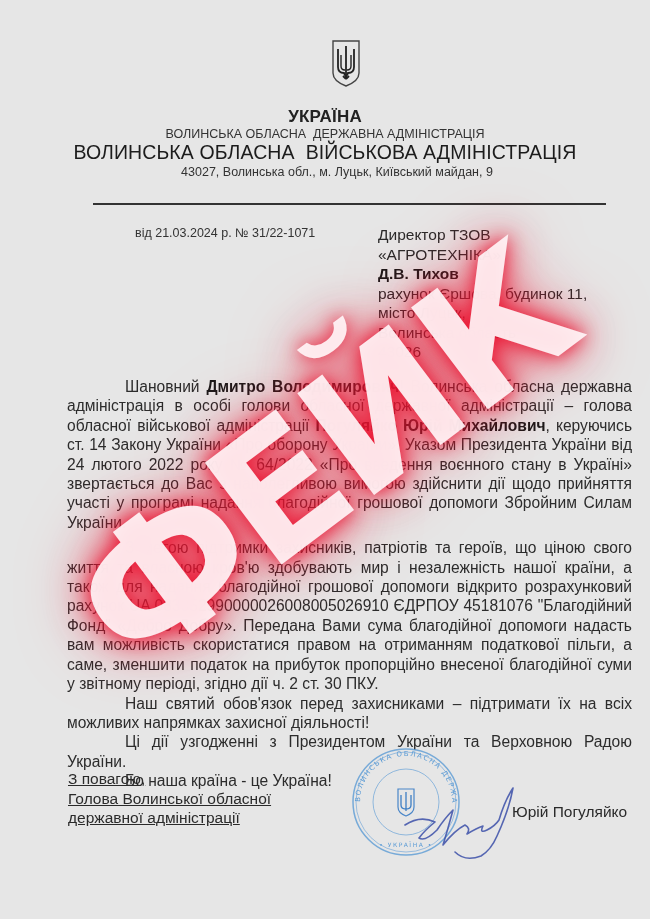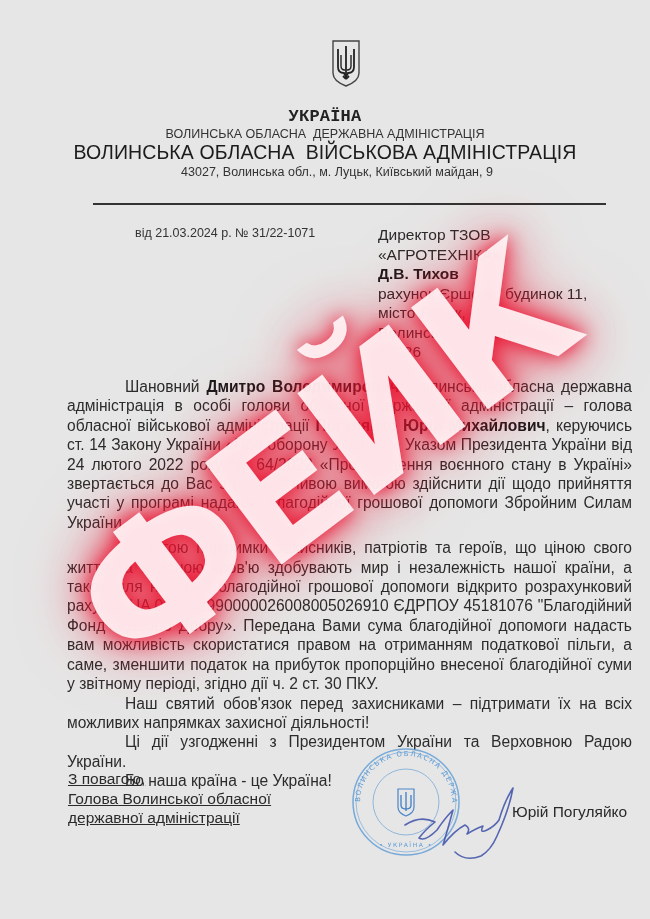--- a/index.html
+++ b/index.html
@@ -8,21 +8,21 @@
       background: #e6e6e6;
       font-family: "Liberation Sans", "DejaVu Sans", sans-serif;
       color: #2a2a2a;
       position: relative;
     }
     .page { position: absolute; left: 0; top: 0; width: 650px; height: 919px; }
 
     .coat { position: absolute; left: 331px; top: 39px; width: 30px; height: 48px; }
 
     .hdr { position: absolute; left: 0; width: 650px; text-align: center; color: #222; }
-    .hdr-country { top: 107px; font-size: 17px; font-weight: bold; letter-spacing: 0.2px; font-family: Liberation Mono, monospace; }
+    .hdr-country { top: 107px; font-size: 17px; font-weight: bold; letter-spacing: 0.2px; }
     .hdr-sub { top: 127px; font-size: 12.5px; color: #333; }
     .hdr-main { top: 141px; font-size: 19.5px; color: #1c1c1c; letter-spacing: 0.1px; }
     .hdr-addr { top: 165px; font-size: 12.5px; color: #333; padding-left: 24px; }
     .hdr-mail { top: 180px; font-size: 12.5px; color: #333; }
     .hdr-rule { position: absolute; left: 93px; top: 203px; width: 513px; height: 2px; background: #333; }
 
     .ref { position: absolute; left: 135px; top: 226px; font-size: 12.5px; color: #333; }
 
     .addressee { position: absolute; left: 378px; top: 225px; font-size: 15.5px; line-height: 19.5px; color: #2a2a2a; }
     .addressee .b { font-weight: bold; color: #1a1a1a; }

